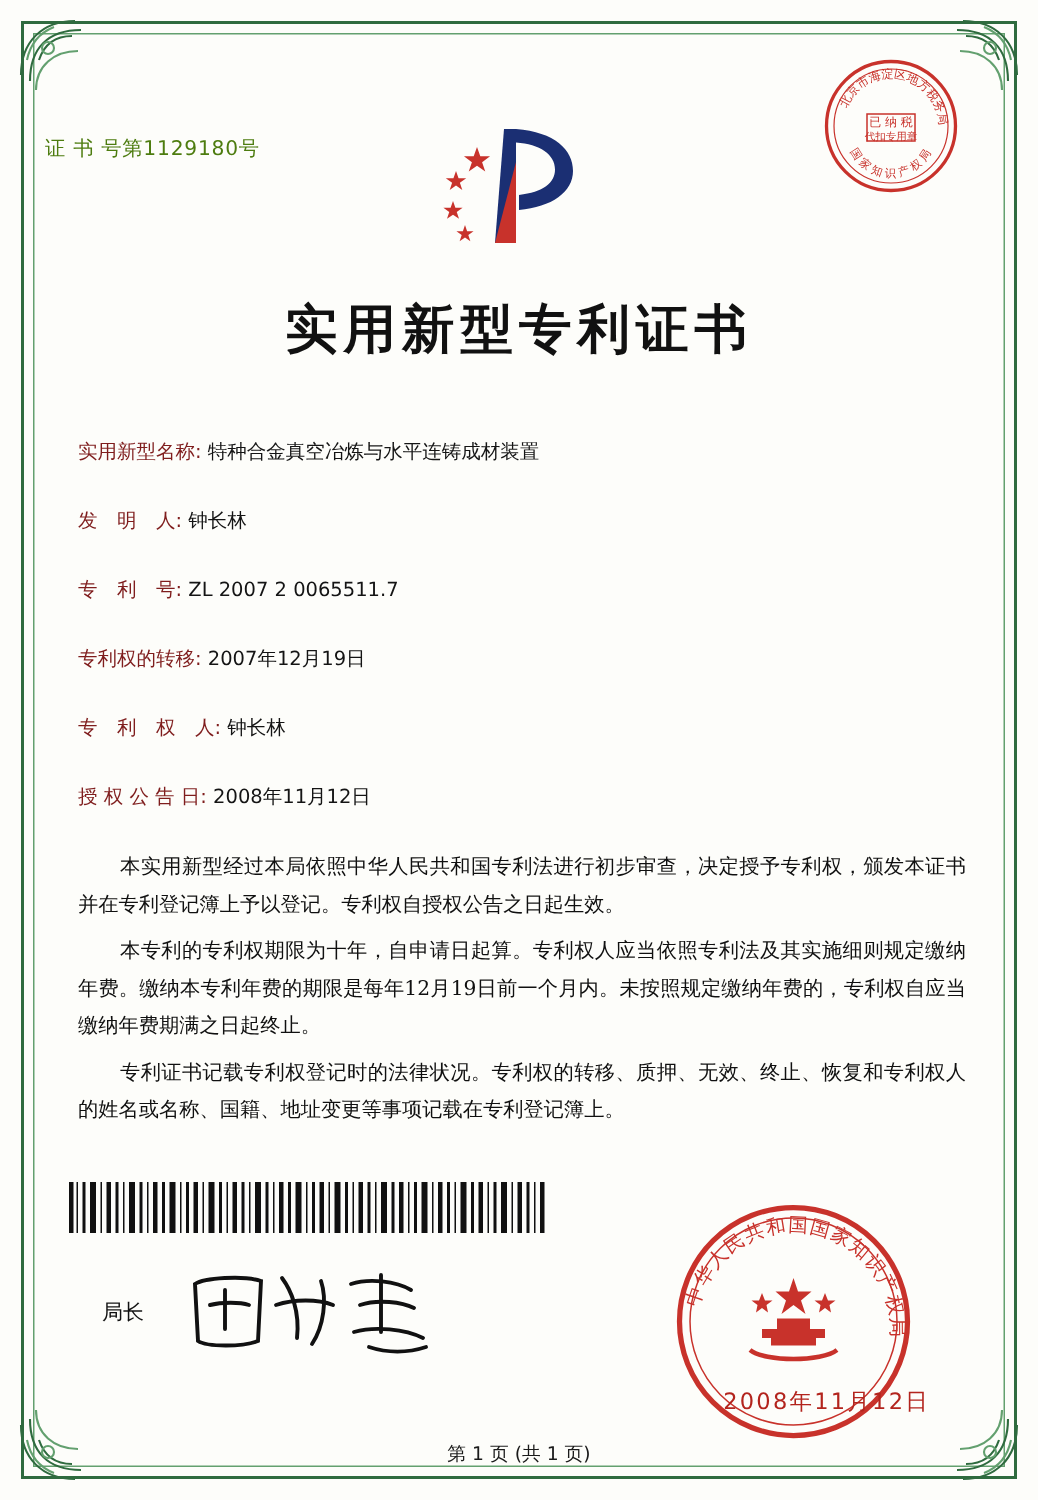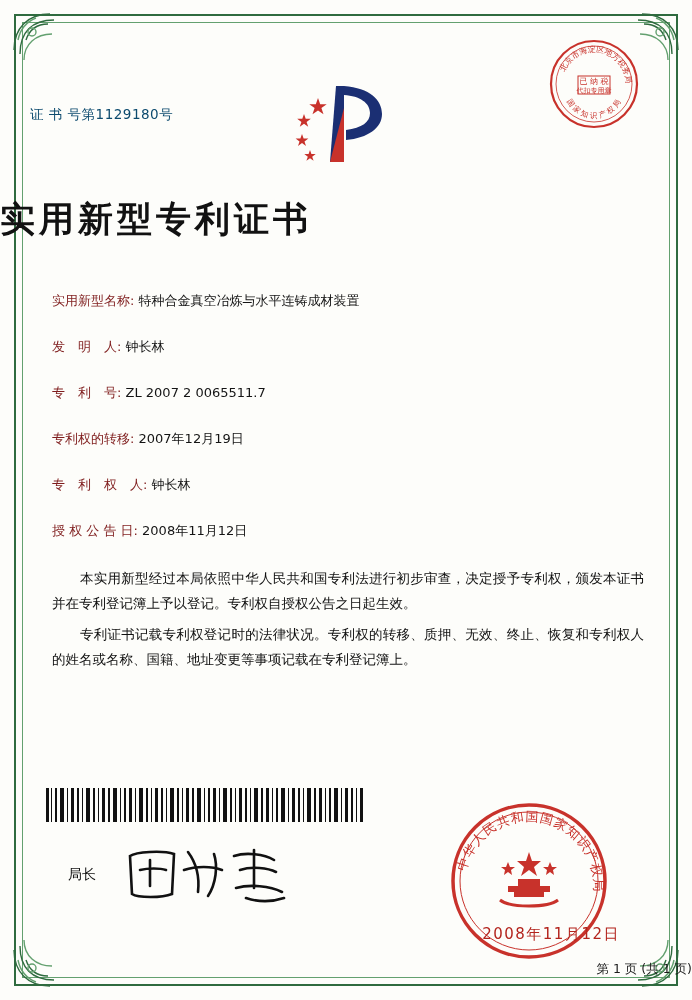--- a/index.html
+++ b/index.html
@@ -46,24 +46,24 @@
   .corner svg { display: block; }
   .corner.tl { left: 10px;  top: 10px; }
   .corner.tr { right: 10px; top: 10px; transform: scaleX(-1); }
   .corner.bl { left: 10px;  bottom: 10px; transform: scaleY(-1); }
   .corner.br { right: 10px; bottom: 10px; transform: scale(-1,-1); }
 
   
   .cert-no {
     position: absolute;
     left: 30px;
-    top: 106px;
+    top: 90px;
     font-family: "DejaVu Sans", sans-serif;
     font-size: 13.5px;
-    color: #0c4a6e;
+    color: #4d7c0f;
     letter-spacing: 0.5px;
     white-space: nowrap;
   }
 
   
   .emblem {
     position: absolute;
     left: 282px;
     top: 78px;
     width: 110px;
@@ -78,20 +78,21 @@
     width: 92px;
     height: 92px;
   }
 
   
   .title {
     position: absolute;
     left: 0;
     right: 0;
     top: 196px;
+    text-align: center;
     font-family: "DejaVu Serif", serif;
     font-weight: bold;
     font-size: 35px;
     letter-spacing: 4px;
     color: #111111;
   }
 
   
   .fields {
     position: absolute;
@@ -178,21 +179,21 @@
     letter-spacing: 1.5px;
     white-space: nowrap;
   }
 
   
   .footer {
     position: absolute;
     left: 0;
     right: 0;
     bottom: 22px;
-    text-align: right;
+    text-align: center;
     font-family: "DejaVu Sans", sans-serif;
     font-size: 12.5px;
     color: #1a1a1a;
   }
 </style>
 </head>
 <body>
 
 <div class="page">
 
@@ -309,20 +310,21 @@
       <span class="field-value">钟长林</span>
     </div>
     <div class="field-row">
       <span class="field-label">授 权 公 告 日:</span>
       <span class="field-value">2008年11月12日</span>
     </div>
   </div>
 
   <div class="body-text">
     <p>本实用新型经过本局依照中华人民共和国专利法进行初步审查，决定授予专利权，颁发本证书并在专利登记簿上予以登记。专利权自授权公告之日起生效。</p>
+    <p>本专利的专利权期限为十年，自申请日起算。专利权人应当依照专利法及其实施细则规定缴纳年费。缴纳本专利年费的期限是每年12月19日前一个月内。未按照规定缴纳年费的，专利权自应当缴纳年费期满之日起终止。</p>
     <p>专利证书记载专利权登记时的法律状况。专利权的转移、质押、无效、终止、恢复和专利权人的姓名或名称、国籍、地址变更等事项记载在专利登记簿上。</p>
   </div>
 
   <div class="barcode">
     <svg width="320" height="34" viewBox="0 0 320 34" preserveAspectRatio="none">
       <g fill="#111111">
         <rect x="0" y="0" width="3" height="34"></rect>
           <rect x="5" y="0" width="1" height="34"></rect>
         <rect x="9" y="0" width="2" height="34"></rect>
           <rect x="14" y="0" width="4" height="34"></rect>

